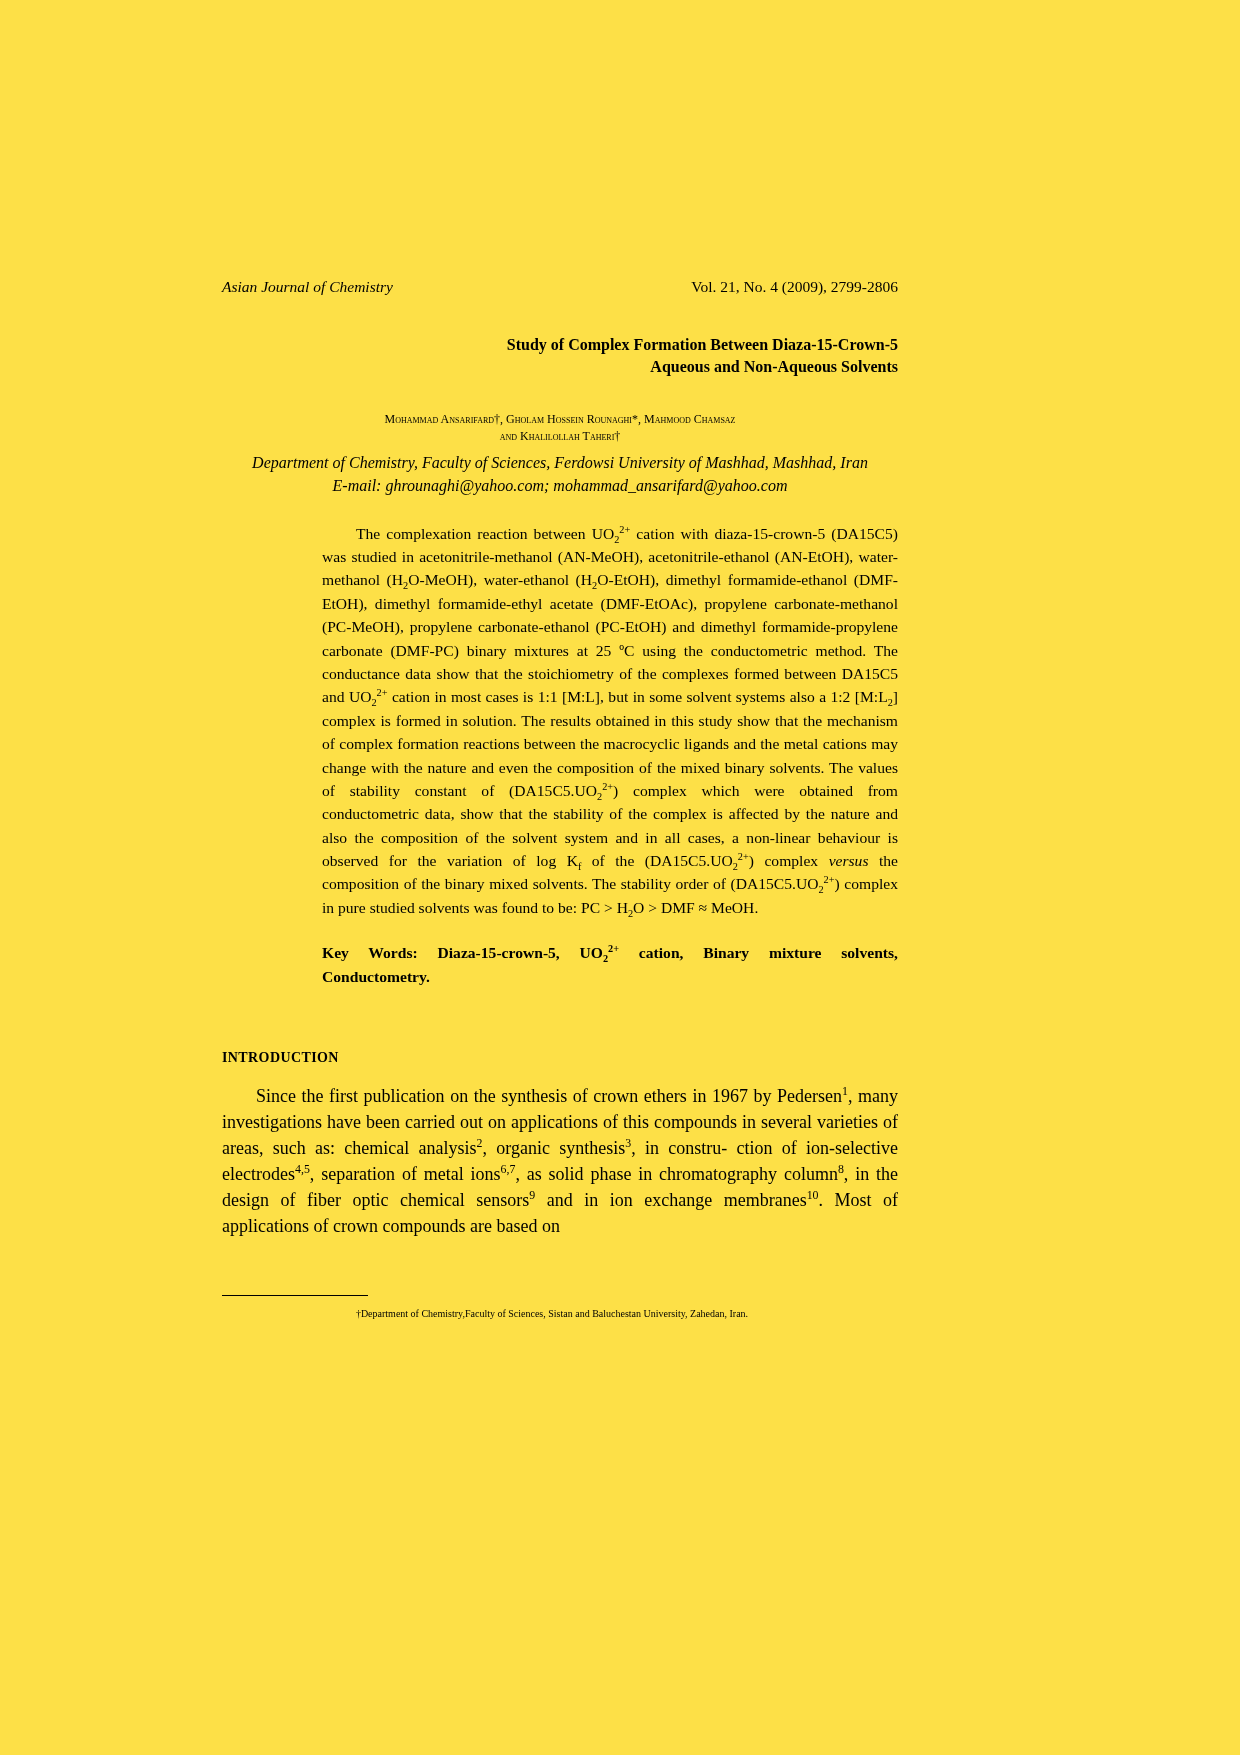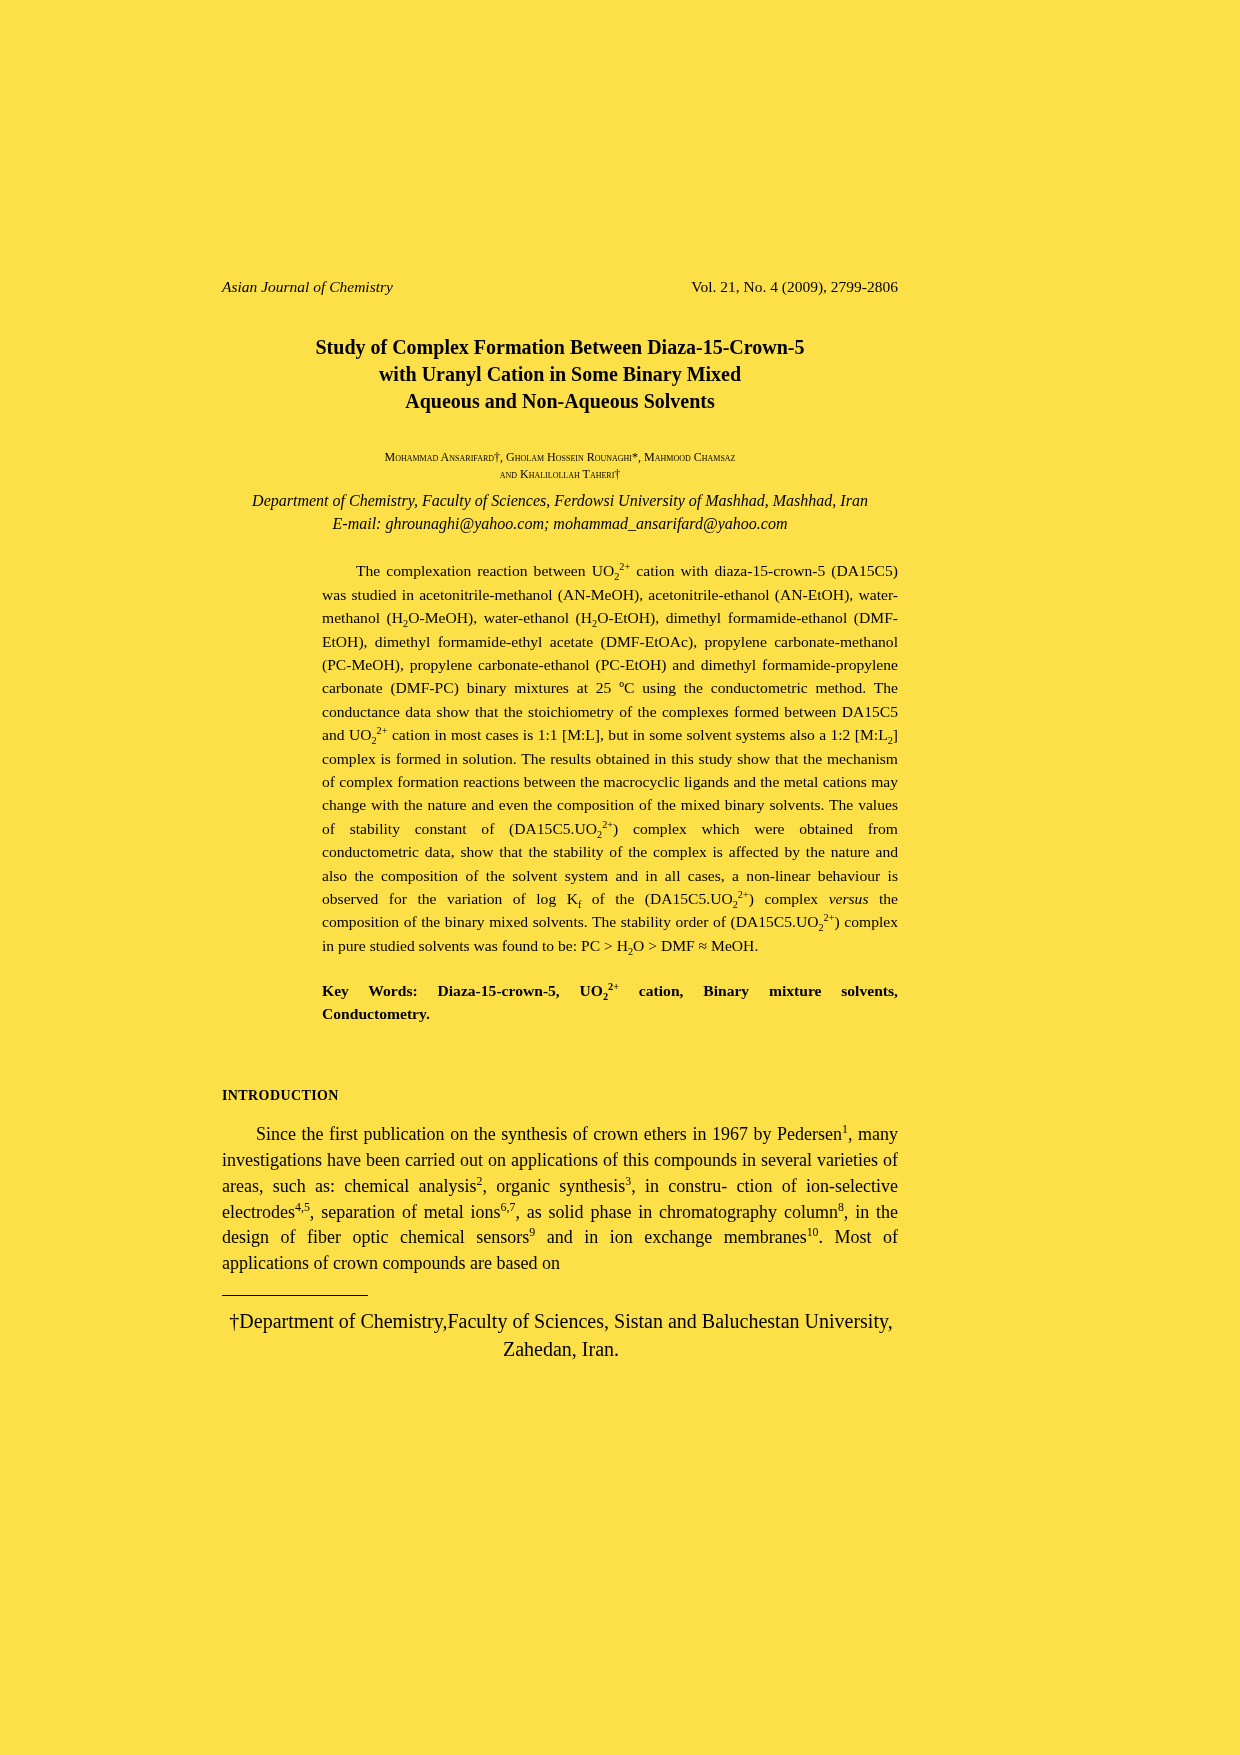--- a/index.html
+++ b/index.html
@@ -38,23 +38,23 @@
   }
   .journal-name {
     font-style: italic;
   }
   .journal-issue {
     font-style: normal;
   }
 
   
   .title {
-    text-align: center;
+    text-align: right;
     font-weight: bold;
-    font-size: 20px;
+    font-size: 16px;
     line-height: 1.35;
     margin: 0 0 34px 0;
   }
   .title .tline { display: block; }
 
   
   .authors {
     text-align: center;
     font-size: 12px;
     line-height: 1.42;
@@ -109,24 +109,24 @@
   .footnote-rule {
     position: absolute;
     left: 222px;
     top: 1295px;
     width: 146px;
     height: 1px;
     background: #000;
   }
   .footnote {
     position: absolute;
-    left: 223px;
+    left: 214px;
     top: 1307px;
     width: 676px;
-    font-size: 20px;
+    font-size: 10px;
     line-height: 1.4;
     text-align: center;
   }
 
   sup { font-size: 0.66em; vertical-align: super; line-height: 0; }
   sub { font-size: 0.66em; vertical-align: sub; line-height: 0; }
   .it { font-style: italic; }
 </style>
 </head>
 <body>
@@ -135,21 +135,20 @@
 
   <div class="content">
 
     <div class="journal-header">
       <span class="journal-name">Asian Journal of Chemistry</span>
       <span class="journal-issue">Vol. 21, No. 4 (2009), 2799-2806</span>
     </div>
 
     <h1 class="title">
       <span class="tline">Study of Complex Formation Between Diaza-15-Crown-5</span>
-      <span class="tline">with Uranyl Cation in Some Binary Mixed</span>
       <span class="tline">Aqueous and Non-Aqueous Solvents</span>
     </h1>
 
     <div class="authors">
       <div class="smallcaps">Mohammad Ansarifard†, Gholam Hossein Rounaghi*, Mahmood Chamsaz</div>
       <div class="smallcaps">and Khalilollah Taheri†</div>
     </div>
     <div class="affiliation">
       <div>Department of Chemistry, Faculty of Sciences, Ferdowsi University of Mashhad, Mashhad, Iran</div>
       <div>E-mail: ghrounaghi@yahoo.com; mohammad_ansarifard@yahoo.com</div>

